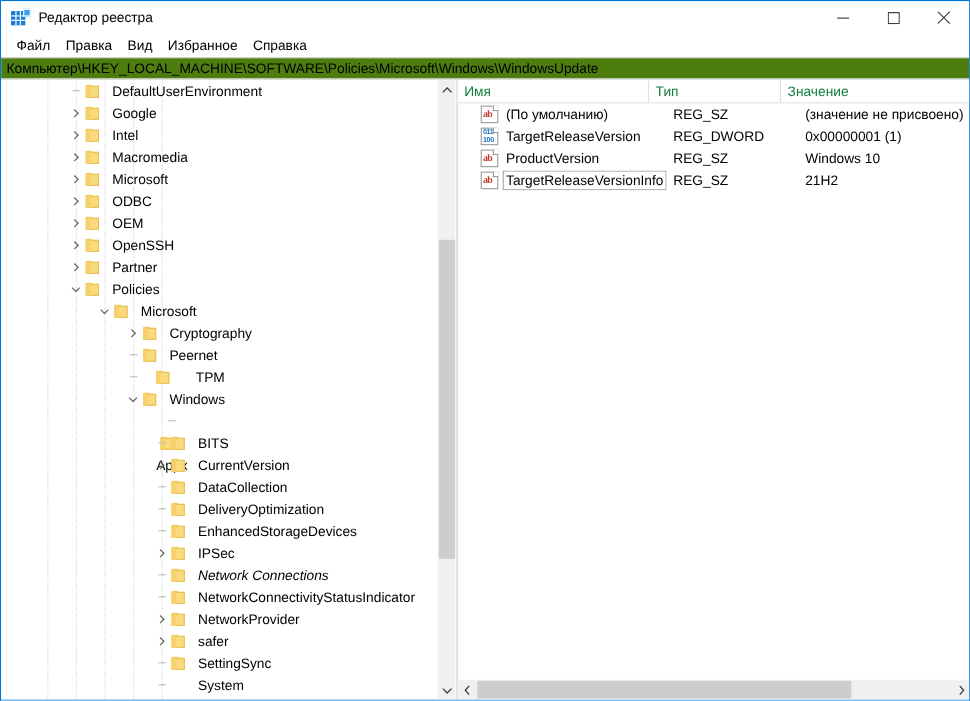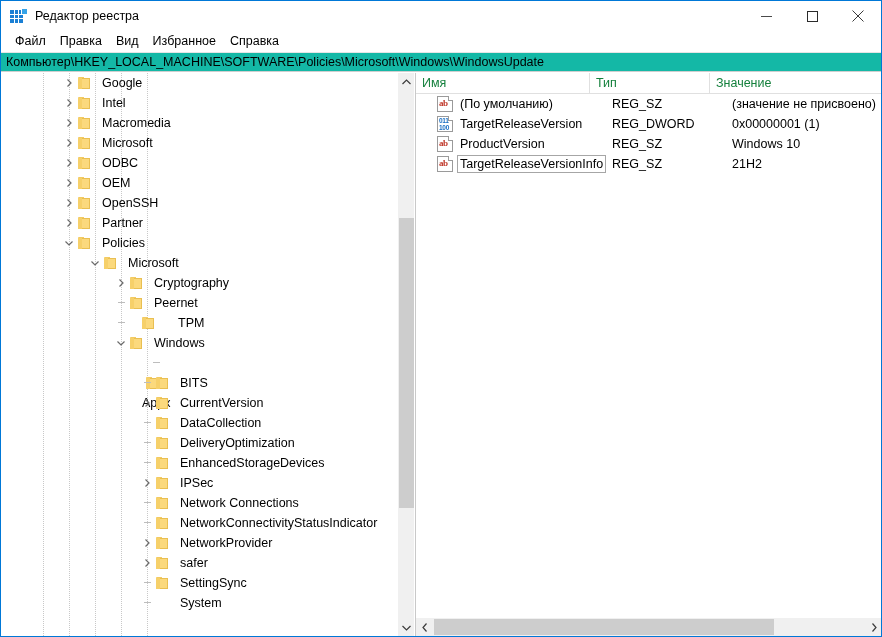--- a/index.html
+++ b/index.html
@@ -89,21 +89,21 @@
     line-height: 22px;
     white-space: nowrap;
   }
 
   
   #addressbar {
     height: 20px;
     margin: 0;
     border-top: 1px solid #e5e5e5;
     border-bottom: 1px solid #cfcfcf;
-    background: #14b8a6;
+    background: #4d7c0f;
     display: flex;
     align-items: center;
     padding-left: 5px;
     font-size: 12.5px;
     color: #000000;
     white-space: nowrap;
     overflow: hidden;
   }
 
   
@@ -425,20 +425,31 @@
       <div id="tree-guides">
           <div class="guide" style="left: 42px;"></div>
           <div class="guide" style="left: 68px;"></div>
           <div class="guide" style="left: 94px;"></div>
           <div class="guide" style="left: 120px;"></div>
           <div class="guide" style="left: 146px;"></div>
         </div>
       <div id="tree-list">
           <div class="tree-row">
             <div class="row-inner" style="margin-left: 60px;">
+              <span class="tw-stub"></span>
+              <span class="tw-folder">
+                <span class="f-tab"></span>
+                <span class="f-body"></span>
+                <span class="f-shade"></span>
+              </span>
+              <span class="tw-label">DefaultUserEnvironment</span>
+            </div>
+          </div>
+          <div class="tree-row">
+            <div class="row-inner" style="margin-left: 60px;">
               <span class="tw-chevron">
                 <svg width="10" height="10" viewBox="0 0 10 10">
                   <polyline fill="none" stroke="#6b6b6b" stroke-width="1.2" points="3.5,1.5 7,5 3.5,8.5"></polyline>
                 </svg>
               </span>
               <span class="tw-folder">
                 <span class="f-tab"></span>
                 <span class="f-body"></span>
                 <span class="f-shade"></span>
               </span>
@@ -711,21 +722,21 @@
               </span>
               <span class="tw-folder">
                 <span class="f-tab"></span>
                 <span class="f-body"></span>
                 <span class="f-shade"></span>
               </span>
               <span class="tw-label">IPSec</span>
             </div>
           </div>
           <div class="tree-row">
-            <div class="row-inner" style="margin-left: 138px;">
+            <div class="row-inner" style="margin-left: 138px; font-style: italic;">
               <span class="tw-stub"></span>
               <span class="tw-folder">
                 <span class="f-tab"></span>
                 <span class="f-body"></span>
                 <span class="f-shade"></span>
               </span>
               <span class="tw-label">Network Connections</span>
             </div>
           </div>
           <div class="tree-row">

